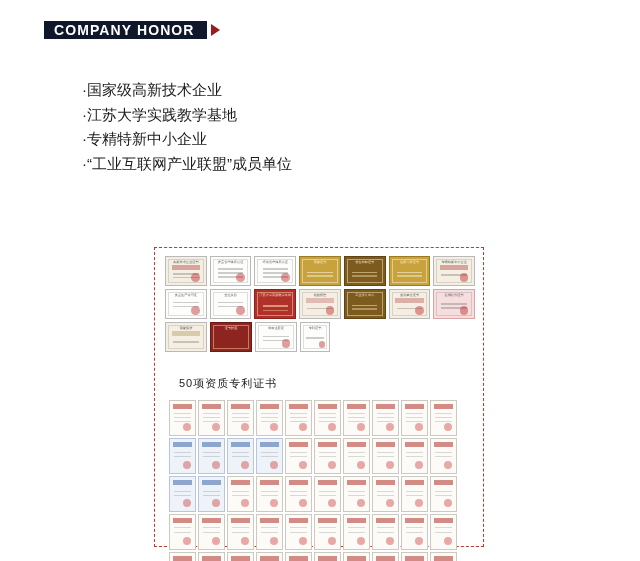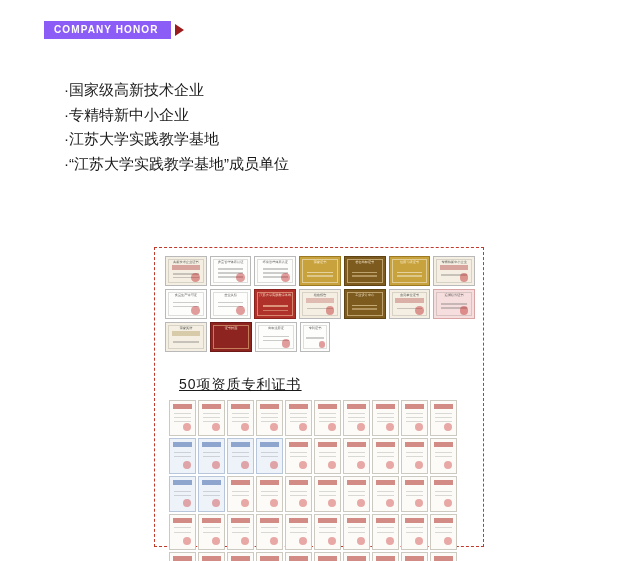--- a/index.html
+++ b/index.html
@@ -36,44 +36,44 @@
     line-height: 28px;
     margin: 0;
     font-family: "Liberation Sans", sans-serif;
   }
   .header-sub-wrap {
     margin-top: 5px;
     display: flex;
     align-items: center;
   }
   .header-sub {
-    background: #8b5cf6;
+    background: #0f172a;
     color: #ffffff;
-    font-size: 10px;
+    font-size: 14px;
     font-weight: bold;
     letter-spacing: 1.1px;
     padding: 3px 12px 3px 10px;
     display: inline-block;
     line-height: 12px;
     font-family: "Liberation Sans", sans-serif;
     text-align: center;
   }
   .header-arrow {
     width: 0;
     height: 0;
     border-top: 6px solid transparent;
     border-bottom: 6px solid transparent;
     border-left: 9px solid #9b1c1c;
     margin-left: 4px;
   }
 
   
   .bullets {
     position: absolute;
-    left: 64px;
+    left: 82px;
     top: 78px;
     width: 520px;
   }
   .bullet {
     font-size: 15px;
     color: #1a1a1a;
     line-height: 24.5px;
     white-space: nowrap;
     font-family: "Liberation Sans", sans-serif;
   }
@@ -166,25 +166,24 @@
   }
   .cert.gold .cert-label,
   .cert.dark .cert-label,
   .cert.red .cert-label,
   .cert.booklet .cert-label { color: rgba(255,245,220,0.9); }
 
   .caption {
     position: absolute;
     left: 24px;
     top: 128px;
-    font-size: 14px;
+    font-size: 11px;
     color: #1a1a1a;
     letter-spacing: 1px;
     font-family: "Liberation Sans", sans-serif;
-    text-decoration: underline;
   }
 
   
   .patent-grid {
     position: absolute;
     left: 14px;
     top: 152px;
     width: 302px;
     display: flex;
     flex-wrap: wrap;
@@ -228,23 +227,23 @@
 
   <div class="header">
     <div class="header-sub-wrap">
       <span class="header-sub">COMPANY HONOR</span>
       <span class="header-arrow"></span>
     </div>
   </div>
 
   <div class="bullets">
     <div class="bullet">·国家级高新技术企业</div>
+    <div class="bullet">·江苏大学实践教学基地</div>
     <div class="bullet">·专精特新中小企业</div>
-    <div class="bullet">·江苏大学实践教学基地</div>
-    <div class="bullet">·“江苏大学实践教学基地”成员单位</div>
+    <div class="bullet">·“工业互联网产业联盟”成员单位</div>
   </div>
 
   <div class="panel">
 
     <div class="cert-area">
 
       <div class="cert-row">
         <div class="cert cream" style="width:42px;height:30px">
           <div class="inner"></div>
             <div class="band"></div>

